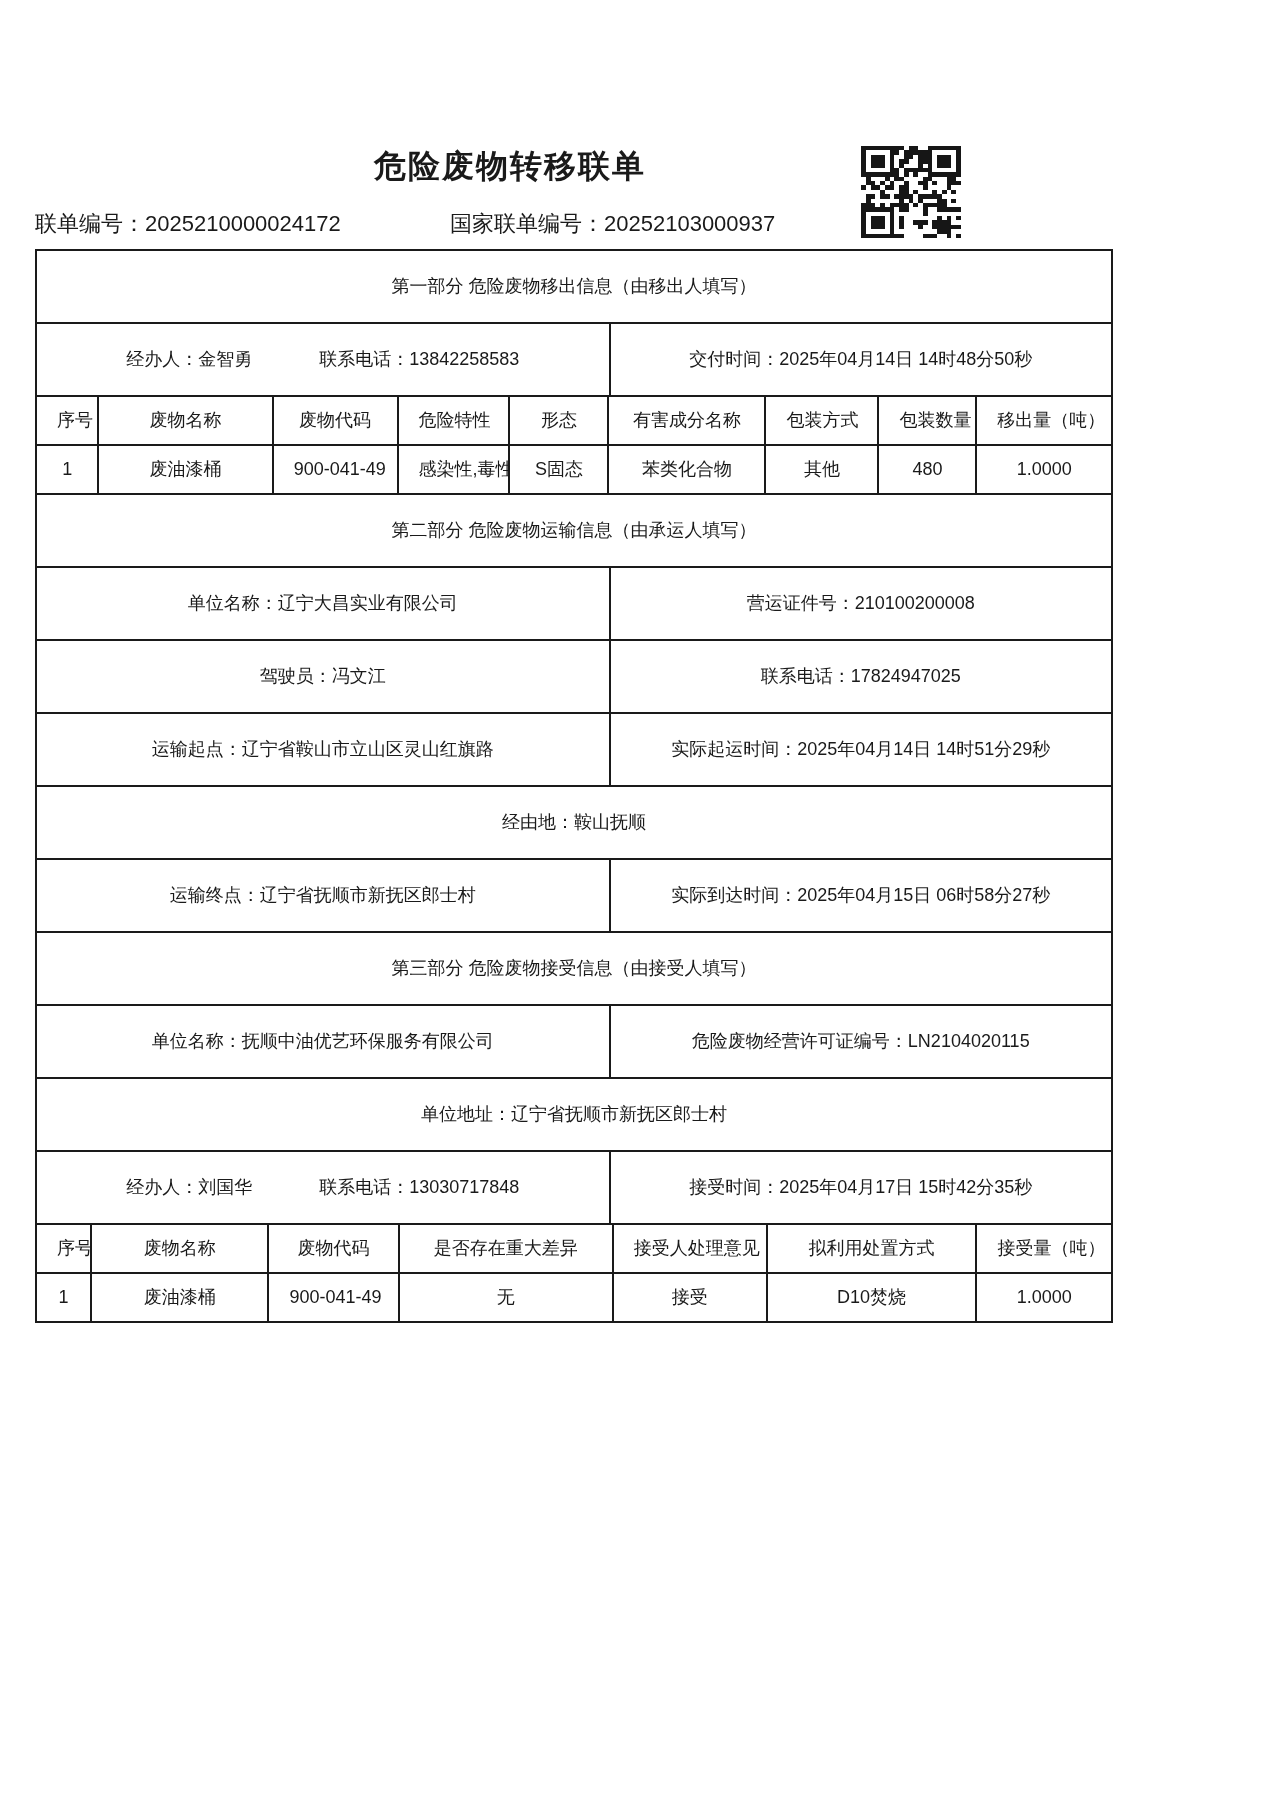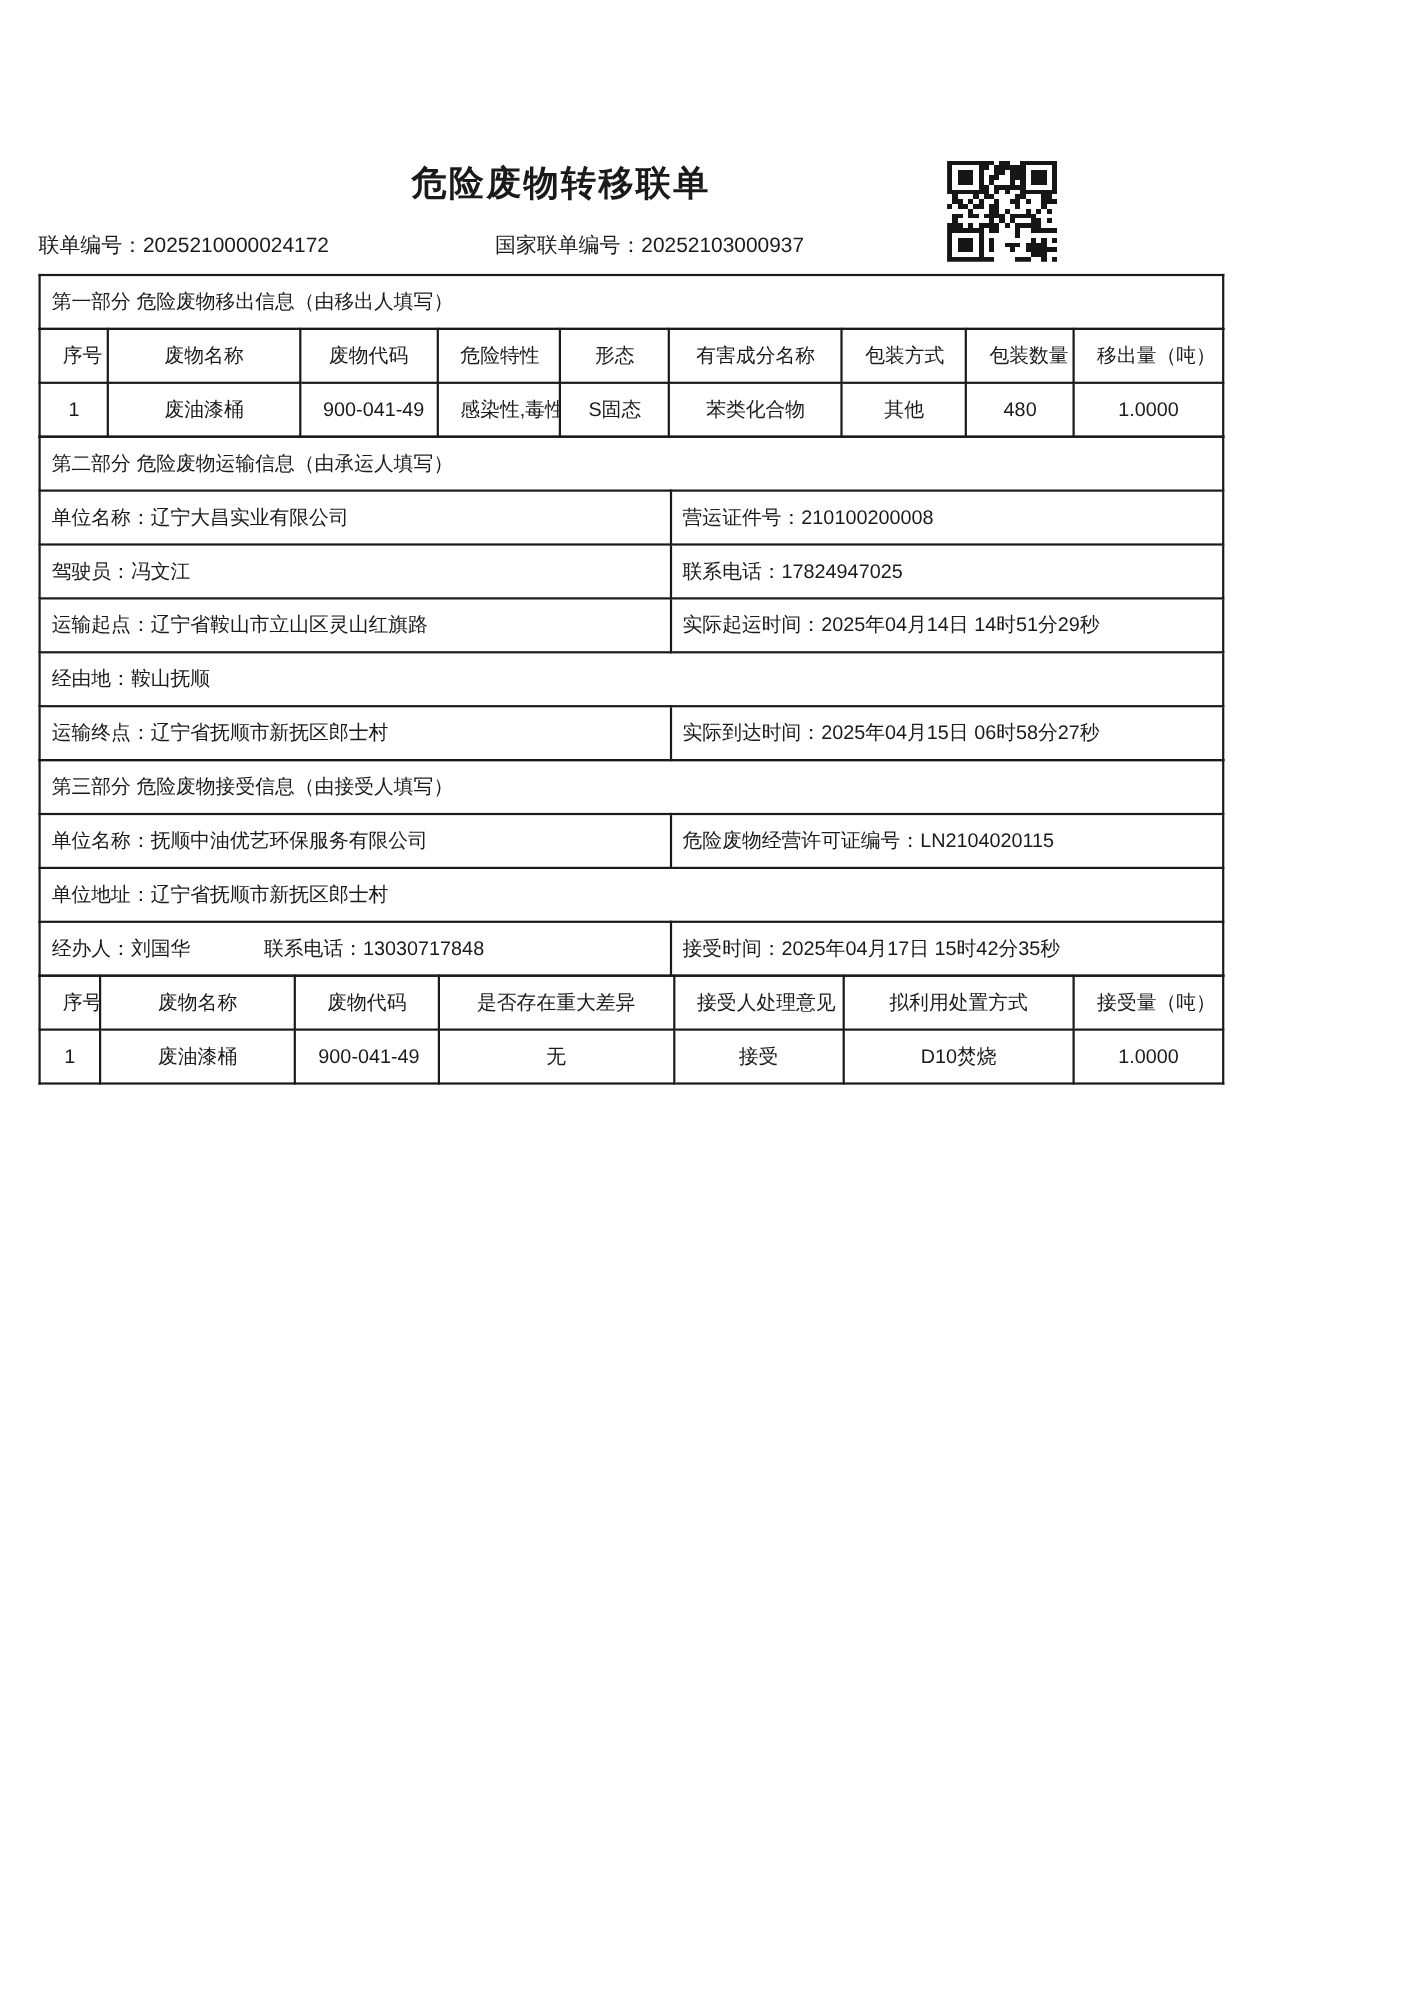--- a/index.html
+++ b/index.html
@@ -16,39 +16,39 @@
     margin:0;
     text-align:center;
     font-size:32px;
     line-height:44px;
     font-weight:700;
     letter-spacing:2px;
     transform:translateX(-64px);
   }
   .qr{position:absolute;top:2px;right:152px;width:100px;height:92px;}
   .qr svg{width:100%;height:100%;display:block;}
-  .meta{display:flex;margin-top:24px;font-size:19px;line-height:24px;}
+  .meta{display:flex;margin-top:24px;font-size:22px;line-height:24px;}
   .meta .m1{width:415px;}
   .grid{
     width:100%;
     border-collapse:collapse;
     table-layout:fixed;
     margin-top:0;
   }
   .grid.first{margin-top:13px;}
   .grid + .grid{margin-top:-2px;}
   .grid td,.grid th{
     border:2px solid #1a1a1a;
     height:43px;
     font-size:18px;
     font-weight:400;
-    padding:2px 10px;
+    padding:14px 10px;
     line-height:1.25;
     vertical-align:middle;
-    text-align:left;
+    text-align:center;
     overflow:hidden;
     white-space:nowrap;
   }
   .grid .c{text-align:center;padding:2px 20px;}
   .gap{margin-left:62px;}
 </style>
 </head>
 <body>
 
 <div class="page">
@@ -308,20 +308,27 @@
 
     <table class="grid first">
       <colgroup>
           <col style="width:53.3%">
           <col style="width:46.7%">
         </colgroup>
       <tbody>
           <tr>
         <td colspan="2"><span>第一部分 危险废物移出信息（由移出人填写）</span></td>
       </tr>
+      <tr>
+        <td>
+          <span>经办人：</span><span>金智勇</span>
+          <span class="gap">联系电话：</span><span>13842258583</span>
+        </td>
+        <td><span>交付时间：</span><span>2025年04月14日 14时48分50秒</span></td>
+      </tr>
     </tbody>
       </table>
 
     <table class="grid">
       <colgroup>
         <col style="width:5.8%">
           <col style="width:16.2%">
           <col style="width:11.6%">
           <col style="width:10.4%">
           <col style="width:9.2%">

